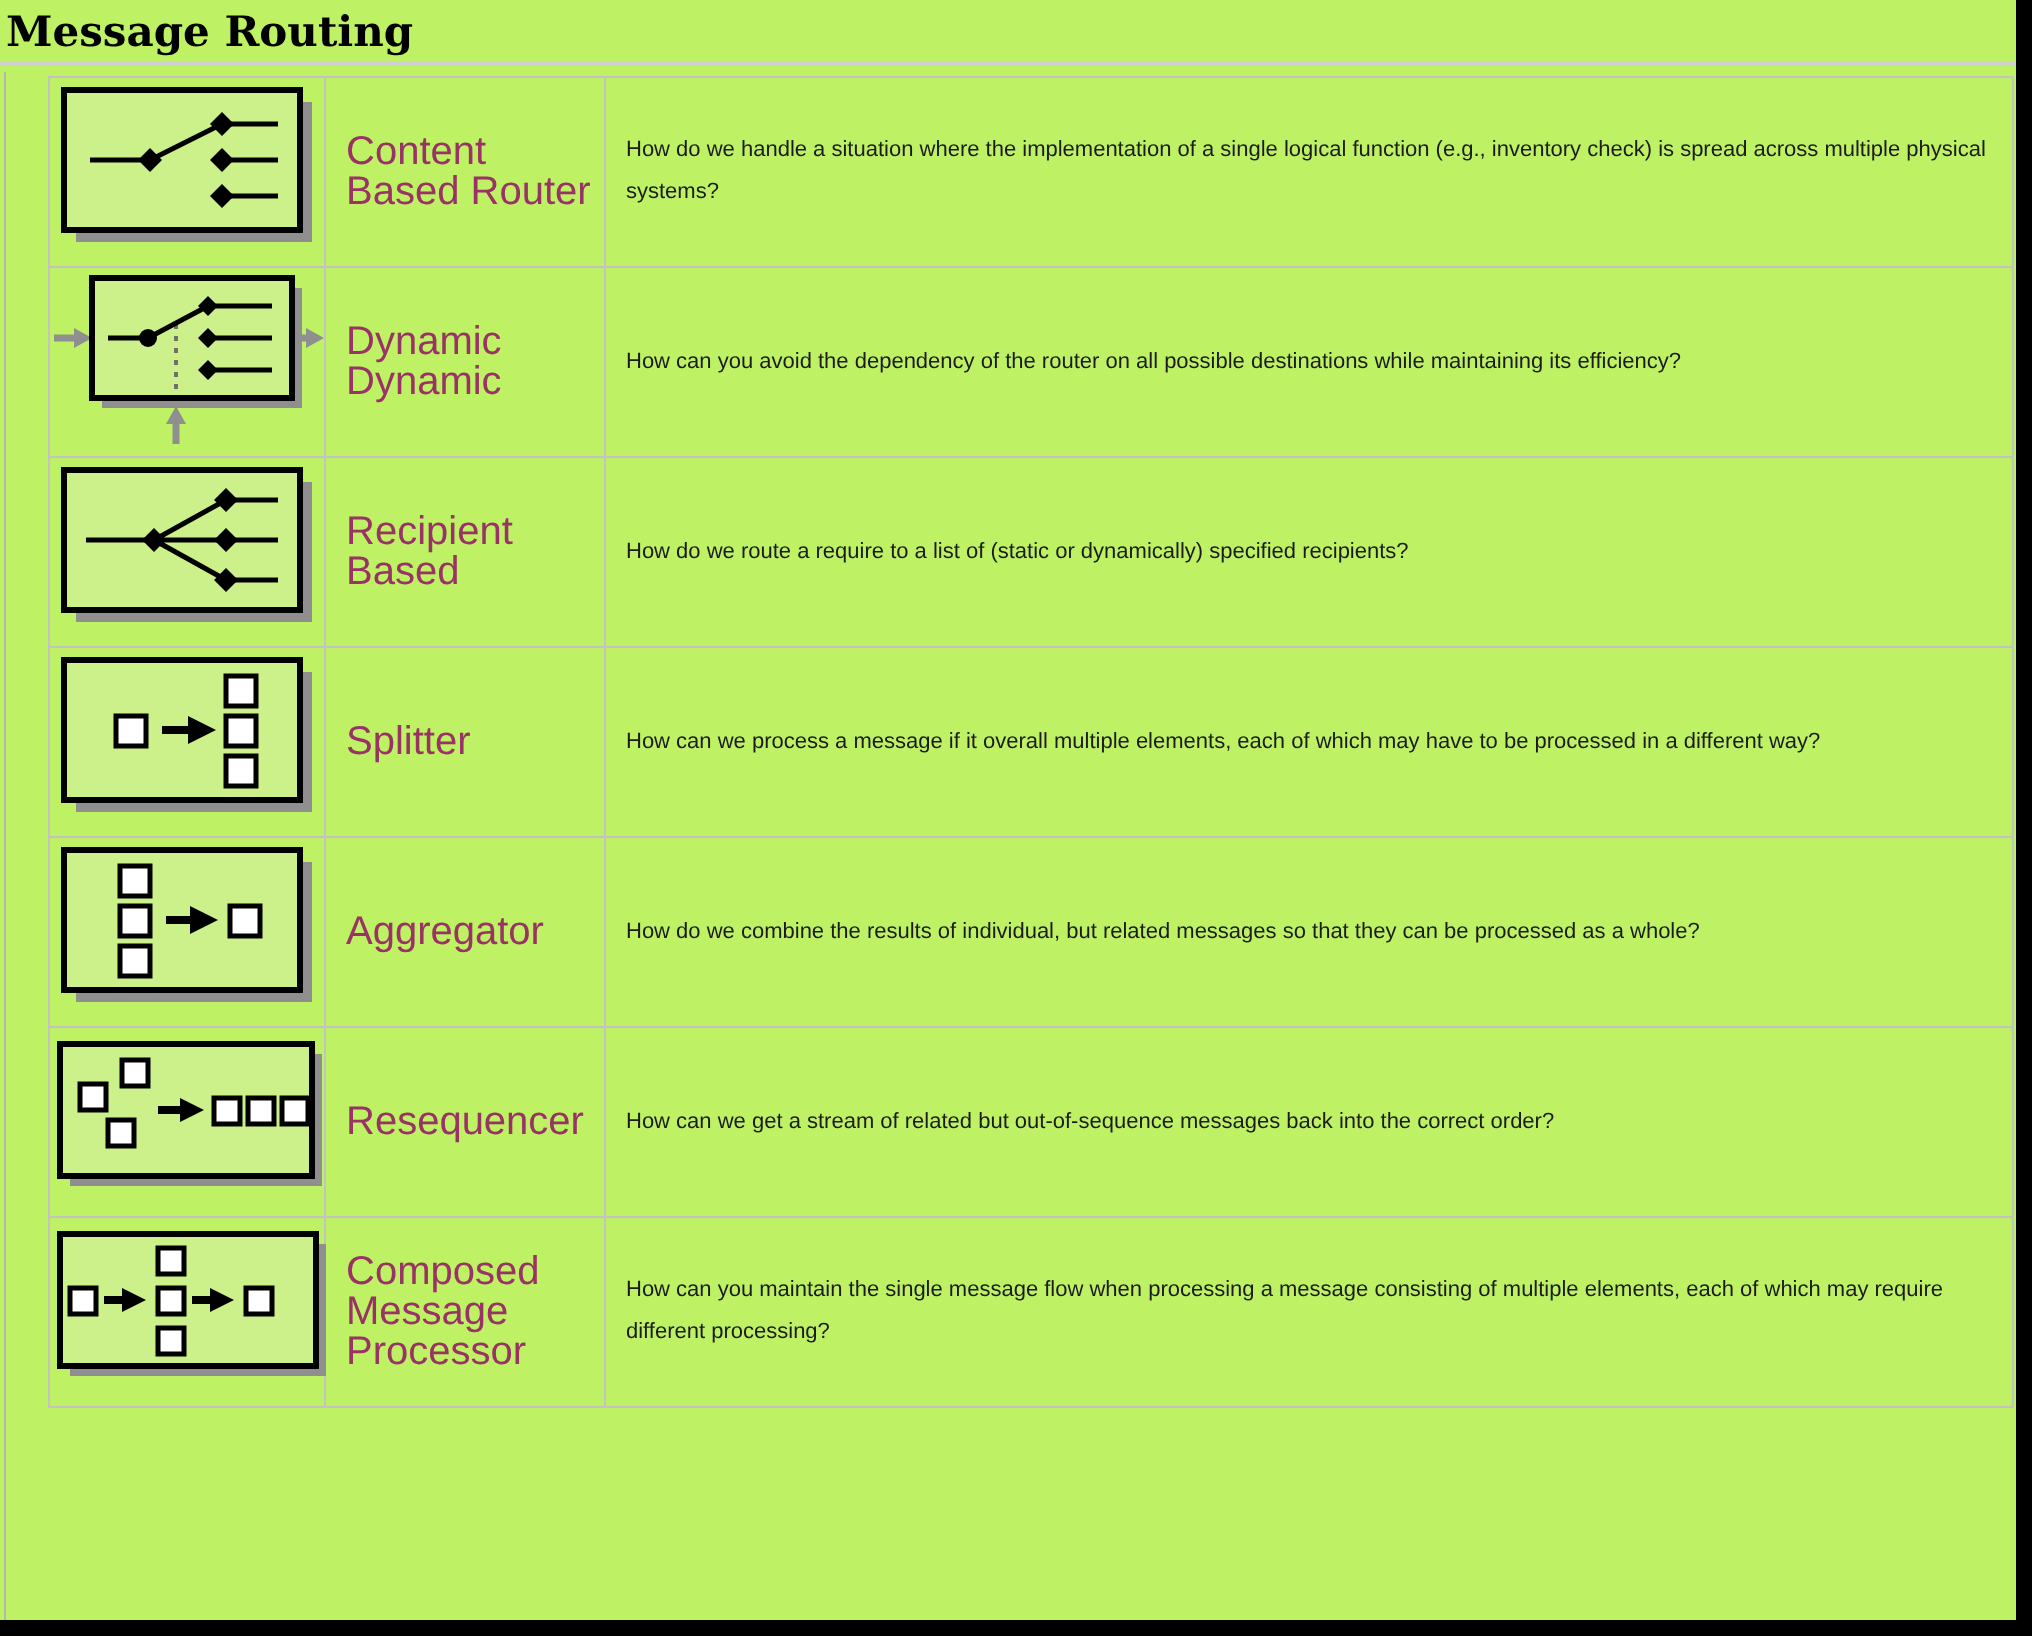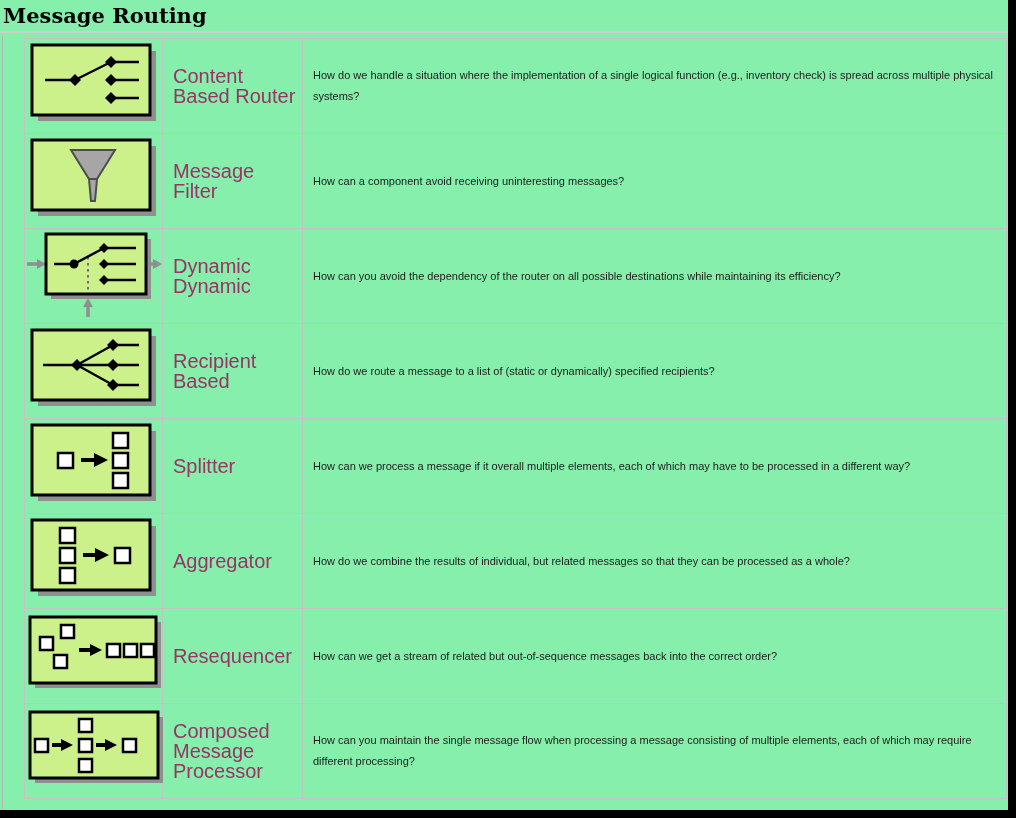--- a/index.html
+++ b/index.html
@@ -5,21 +5,21 @@
   :root{
     --link:#993366;
     --green:#ccf18a;
     --shadow:#8f8f8f;
     --tborder:#c3c3c3;
     --frame:#000000;
   }
   *{margin:0;padding:0;box-sizing:border-box;}
   html,body{width:1016px;height:818px;background:#ffffff;overflow:hidden;
     font-family:"Liberation Sans", sans-serif;}
-  .page{position:relative;width:1016px;height:818px;background:#86efac;}
+  .page{position:relative;width:1016px;height:818px;background:#bef264;}
 
   .page-title{position:absolute;top:3px;left:3px;
     font-family:"DejaVu Serif", serif;font-weight:bold;font-size:21px;color:#000;}
   .title-rule{position:absolute;top:31px;left:0;width:1008px;height:2px;background:#cfcfcf;}
 
   .outer-left-line{position:absolute;left:2px;top:36px;width:1px;height:774px;background:#b5b5b5;}
   .right-black-bar{position:absolute;left:1008px;top:0;width:8px;height:818px;background:var(--frame);}
   .bottom-black-bar{position:absolute;left:0;top:810px;width:1016px;height:8px;background:var(--frame);}
 
   table.patterns{position:absolute;left:24px;top:38px;width:982px;
@@ -73,38 +73,20 @@
         </a>
       </td>
       <td class="name-cell">
         <a class="pattern-link">Content Based Router</a>
       </td>
       <td class="desc-cell">
         <span class="desc-text">How do we handle a situation where the implementation of a single logical function (e.g., inventory check) is spread across multiple physical systems?</span>
       </td>
     </tr>
 
-    <tr>
-      <td class="icon-cell">
-        <a class="icon-link">
-          <svg width="130" height="84" viewBox="0 0 130 84">
-            <rect class="boxshadow" x="9" y="9" width="118" height="70"></rect>
-            <rect class="box" x="3" y="3" width="118" height="70"></rect>
-            <polygon class="funnel" points="42,13 86,13 68,42 60,42"></polygon>
-            <polygon class="funnel" points="60,42 68,42 66,64 62,64"></polygon>
-          </svg>
-        </a>
-      </td>
-      <td class="name-cell">
-        <a class="pattern-link">Message Filter</a>
-      </td>
-      <td class="desc-cell">
-        <span class="desc-text">How can a component avoid receiving uninteresting messages?</span>
-      </td>
-    </tr>
 
     <tr>
       <td class="icon-cell">
         <a class="icon-link">
           <svg width="136" height="88" viewBox="0 0 136 88">
             <path class="garrow" d="M1 34 H11"></path>
                 <polygon class="ghead" points="11,29 20,34 11,39"></polygon>
             <path class="garrow" d="M119 34 H127"></path>
                 <polygon class="ghead" points="127,29 136,34 127,39"></polygon>
             <path class="garrow" d="M62 87 V77"></path>
@@ -139,21 +121,21 @@
             <path class="dot" d="M84 12 L90 18 L84 24 L78 18 Z"></path>
             <path class="dot" d="M84 32 L90 38 L84 44 L78 38 Z"></path>
             <path class="dot" d="M84 52 L90 58 L84 64 L78 58 Z"></path>
           </svg>
         </a>
       </td>
       <td class="name-cell">
         <a class="pattern-link">Recipient Based</a>
       </td>
       <td class="desc-cell">
-        <span class="desc-text">How do we route a message to a list of (static or dynamically) specified recipients?</span>
+        <span class="desc-text">How do we route a require to a list of (static or dynamically) specified recipients?</span>
       </td>
     </tr>
 
     <tr>
       <td class="icon-cell">
         <a class="icon-link">
           <svg width="130" height="84" viewBox="0 0 130 84">
             <rect class="boxshadow" x="9" y="9" width="118" height="70"></rect>
             <rect class="box" x="3" y="3" width="118" height="70"></rect>
             <rect class="sq" x="29" y="31" width="15" height="15"></rect>

